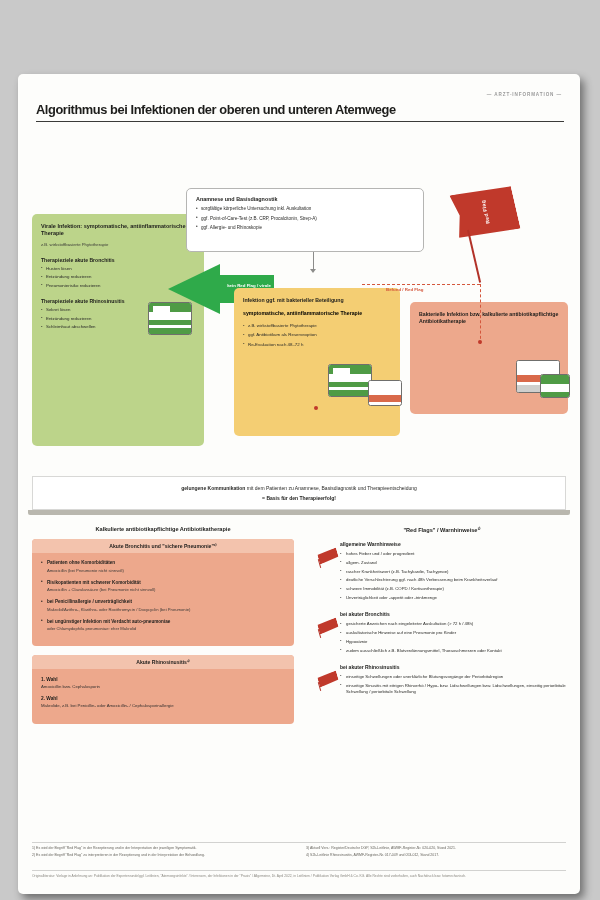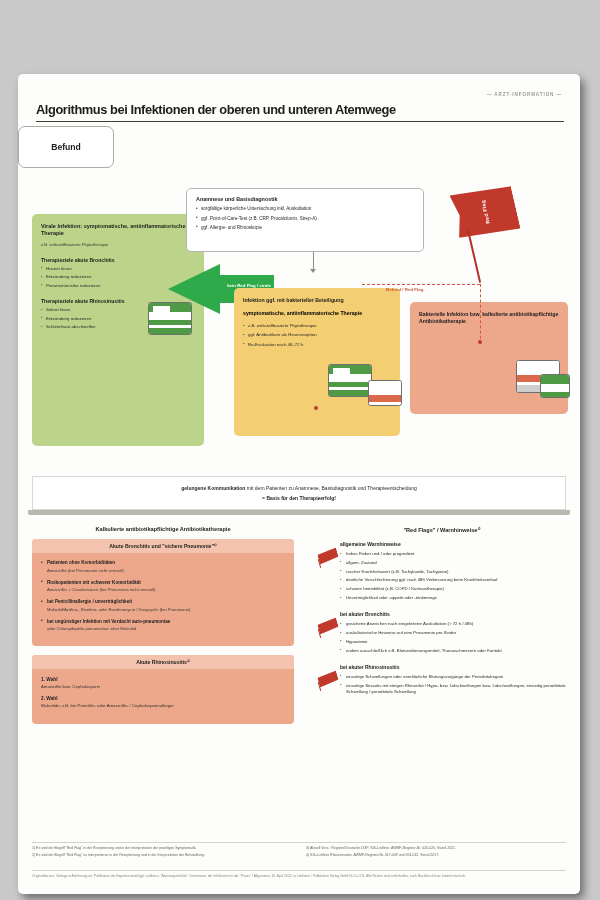--- a/index.html
+++ b/index.html
@@ -324,21 +324,20 @@
       <ul class="b">
         <li>sorgfältige körperliche Untersuchung inkl. Auskultation</li>
         <li>ggf. Point-of-Care-Test (z.B. CRP, Procalcitonin, Strep-A)</li>
         <li>ggf. Allergie- und Rhinoskopie</li>
       </ul>
     </div>
 
     <div class="conn-v" style="left:295px; top:126px; height:18px;"></div>
     <div class="tri-down" style="left:292px; top:143px;"></div>
 
-    <div id="befund">Befund</div>
 
     <div class="conn-v" style="left:295px; top:192px; height:14px; background:#d9a441;"></div>
     <div class="tri-down" style="left:292px; top:205px; border-top-color:#d9a441;"></div>
 
     <div class="arrow-wrap">
       <div class="arrow-head"></div>
       <div class="arrow-body">
         <div class="arrow-label">kein Red Flag / virale Genese</div>
       </div>
     </div>

